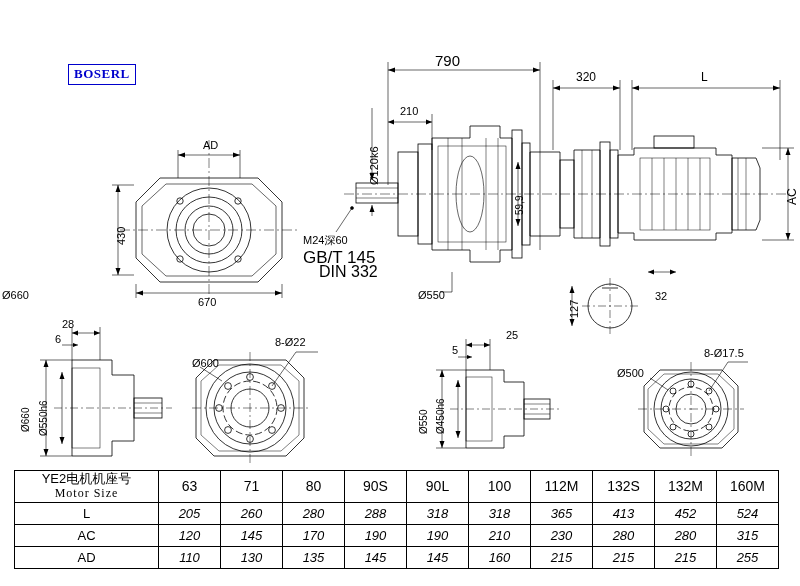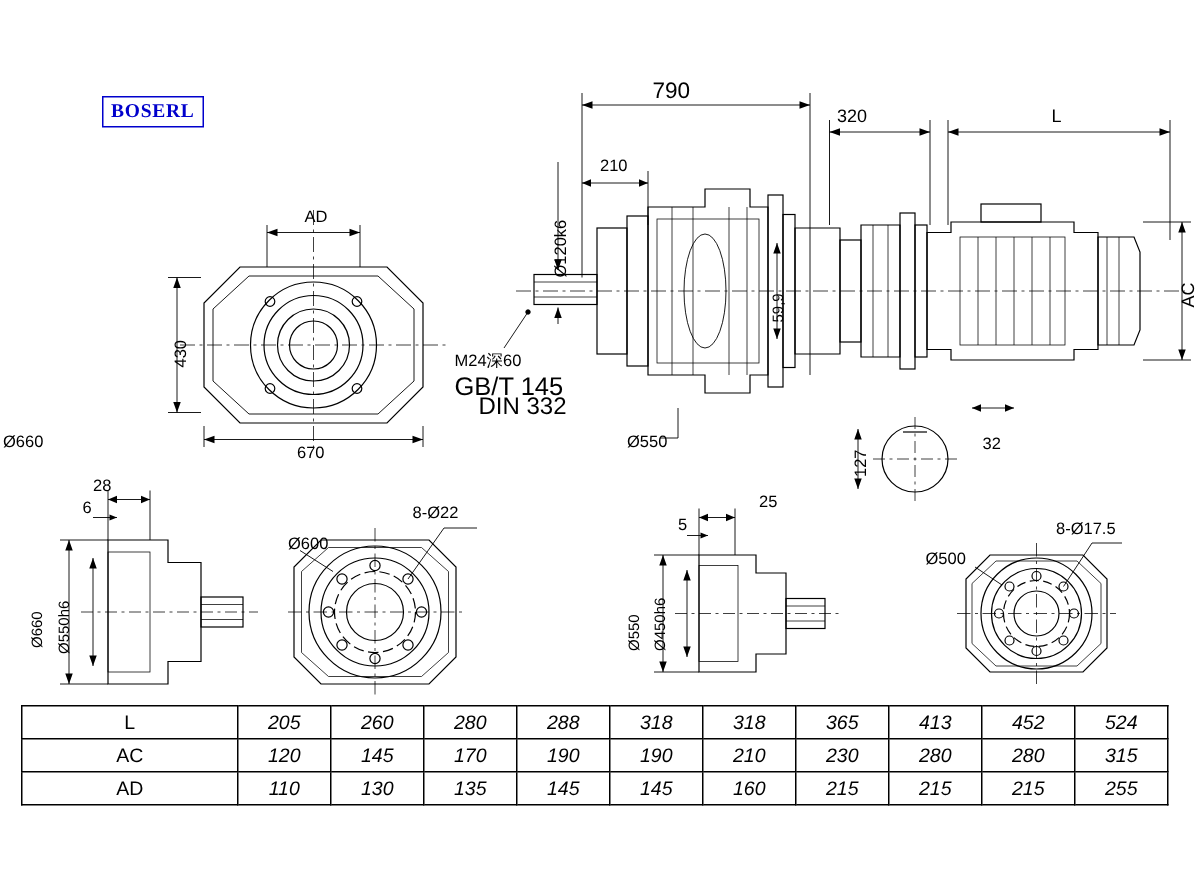--- a/index.html
+++ b/index.html
@@ -388,21 +388,21 @@
         <line x1="668" y1="390" x2="650" y2="378"></line>
       </g>
     </g>
   </svg>
 
   <div class="lbl" style="left:203px; top:139px;">AD</div>
   <div class="lbl vert" style="left:115px; top:245px;">430</div>
   <div class="lbl" style="left:198px; top:296px;">670</div>
 
   <div class="lbl" style="left:435px; top:52px; font-size:15px;">790</div>
-  <div class="lbl" style="left:558px; top:70px; font-size:12px;">320</div>
+  <div class="lbl" style="left:576px; top:70px; font-size:12px;">320</div>
   <div class="lbl" style="left:701px; top:70px; font-size:12px;">L</div>
   <div class="lbl" style="left:400px; top:105px;">210</div>
   <div class="lbl vert" style="left:368px; top:185px; font-size:11px;">Ø120k6</div>
   <div class="lbl vert" style="left:514px; top:215px; font-size:10px;">59,9</div>
   <div class="lbl vert" style="left:785px; top:205px; font-size:12px;">AC</div>
 
   <div class="lbl" style="left:303px; top:233px; font-size:11px;">M24深60</div>
   <div class="lbl" style="left:303px; top:248px; font-size:17px;">GB/T 145</div>
   <div class="lbl" style="left:319px; top:263px; font-size:16px;">DIN 332</div>
 
@@ -420,20 +420,36 @@
 
   <div class="lbl" style="left:458px; top:329px;margin-left:48px;">25</div>
   <div class="lbl" style="left:452px; top:344px;">5</div>
   <div class="lbl vert" style="left:418px; top:434px; font-size:10px;">Ø550</div>
   <div class="lbl vert" style="left:435px; top:434px; font-size:10px;">Ø450h6</div>
   <div class="lbl" style="left:617px; top:367px;">Ø500</div>
   <div class="lbl" style="left:704px; top:347px;">8-Ø17.5</div>
 
   <table class="tbl">
     <tbody>
+      <tr>
+        <td class="hdr-l">
+          <span class="cn">YE2电机机座号</span>
+          <span class="en">Motor Size</span>
+        </td>
+        <td class="hdr-c">63</td>
+        <td class="hdr-c">71</td>
+        <td class="hdr-c">80</td>
+        <td class="hdr-c">90S</td>
+        <td class="hdr-c">90L</td>
+        <td class="hdr-c">100</td>
+        <td class="hdr-c">112M</td>
+        <td class="hdr-c">132S</td>
+        <td class="hdr-c">132M</td>
+        <td class="hdr-c">160M</td>
+      </tr>
       <tr>
         <td class="rlabel">L</td>
         <td class="cell">205</td>
         <td class="cell">260</td>
         <td class="cell">280</td>
         <td class="cell">288</td>
         <td class="cell">318</td>
         <td class="cell">318</td>
         <td class="cell">365</td>
         <td class="cell">413</td>

